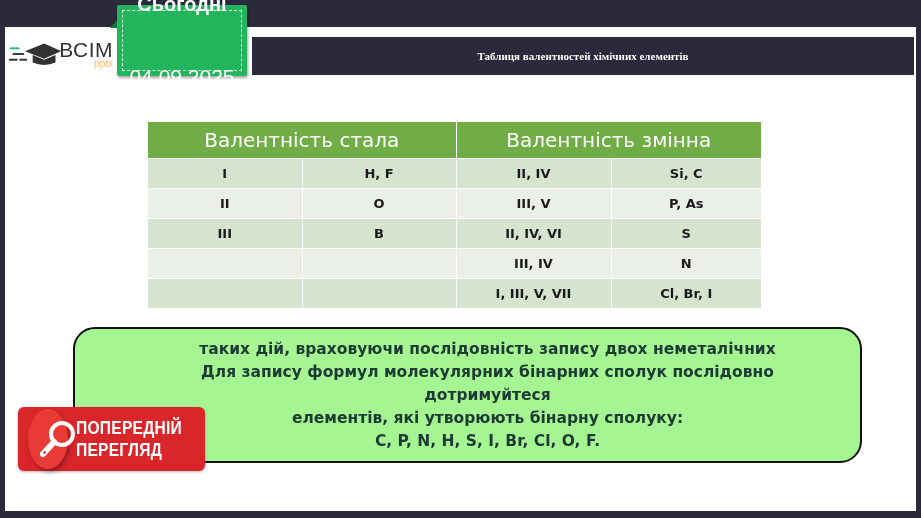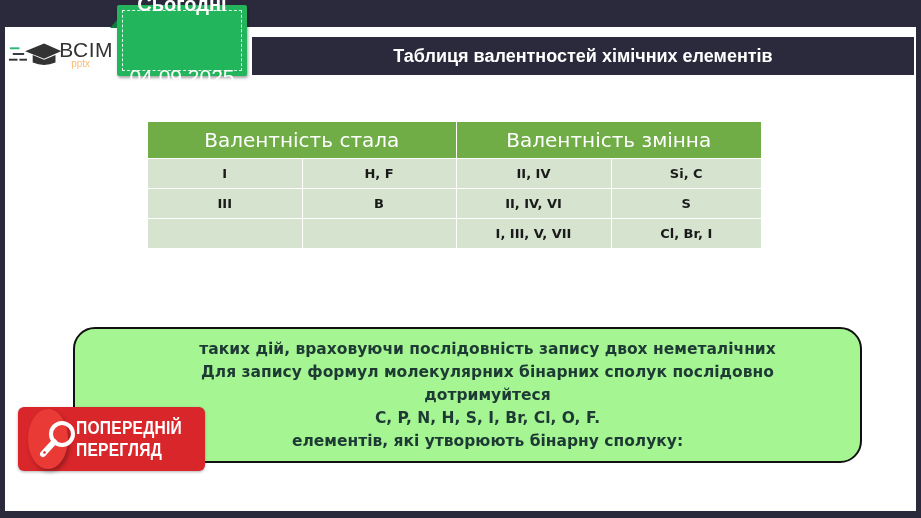--- a/index.html
+++ b/index.html
@@ -12,21 +12,21 @@
     .slide {
       position: absolute;
       left: 5px; top: 27px;
       width: 911px; height: 484px;
       background: #ffffff;
     }
     
     .logo {
       position: absolute; left: 8px; top: 36px;
       width: 105px; height: 36px;
-      display: flex; align-items: center;
+      display: flex; align-items: center; text-align: right;
     }
     .logo svg { width: 56px; height: 32px; }
     .logo-text { display: flex; flex-direction: column; line-height: 1; margin-left: -2px; }
     .logo-main { font-family: "Liberation Sans", sans-serif; font-size: 21px; color: #333; letter-spacing: 0.5px; }
     .logo-sub { font-family: "Liberation Sans", sans-serif; font-size: 10px; color: #fdba74; margin-left: 12px; margin-top: -1px; }
     
     .date-badge {
       position: absolute; left: 117px; top: 5px;
       width: 130px; height: 71px;
       background: #22b55c;
@@ -46,22 +46,22 @@
       color: #ffffff; font-family: "Liberation Sans", sans-serif;
     }
     .date-label { font-size: 20px; font-weight: bold; line-height: 24px; }
     .date-value { font-size: 21px; line-height: 26px; margin-top: 48px; }
     
     .title-bar {
       position: absolute; left: 252px; top: 37px;
       width: 662px; height: 38px;
       background: #2b2a3c;
       display: flex; align-items: center; justify-content: center;
-      color: #ffffff; font-size: 18px; font-weight: bold;
-      font-family: Liberation Sans, sans-serif;
+      color: #ffffff; font-size: 11px; font-weight: bold;
+      font-family: Liberation Serif, serif;
     }
     
     .val-table {
       position: absolute; left: 148px; top: 122px;
       width: 613px;
       border-collapse: collapse;
       font-family: "DejaVu Sans", sans-serif;
       font-size: 13px; font-weight: bold; color: #1a1a1a;
     }
     .val-table th {
@@ -162,40 +162,52 @@
       <th colspan="2">Валентність змінна</th>
     </tr>
   </thead>
   <tbody>
     <tr class="odd">
       <td>I</td>
       <td>H, F</td>
       <td>II, IV</td>
       <td>Si, C</td>
     </tr>
+    <tr class="even">
+      <td>II</td>
+      <td>O</td>
+      <td>III, V</td>
+      <td>P, As</td>
+    </tr>
     <tr class="odd">
       <td>III</td>
       <td>B</td>
       <td>II, IV, VI</td>
       <td>S</td>
     </tr>
+    <tr class="even">
+      <td></td>
+      <td></td>
+      <td>III, IV</td>
+      <td>N</td>
+    </tr>
     <tr class="odd">
       <td></td>
       <td></td>
       <td>I, III, V, VII</td>
       <td>Cl, Br, I</td>
     </tr>
   </tbody>
 </table>
 
 <div class="info-box">
   <span>таких дій, враховуючи послідовність запису двох неметалічних</span>
   <span>Для запису формул молекулярних бінарних сполук послідовно дотримуйтеся</span>
+  <span>елементів, які утворюють бінарну сполуку:</span>
   <span>C, P, N, H, S, I, Br, Cl, O, F.</span>
-  <span>елементів, які утворюють бінарну сполуку:</span>
 </div>
 
 <div class="preview-badge">
   <div class="preview-icon">
     <svg viewBox="0 0 60 60">
       <circle cx="34" cy="25" r="11" fill="none" stroke="#ffffff" stroke-width="4"></circle>
       <line x1="26" y1="33" x2="15" y2="45" stroke="#ffffff" stroke-width="6" stroke-linecap="round"></line>
       <circle cx="16.5" cy="43.5" r="1.3" fill="#d9262b"></circle>
     </svg>
   </div>

